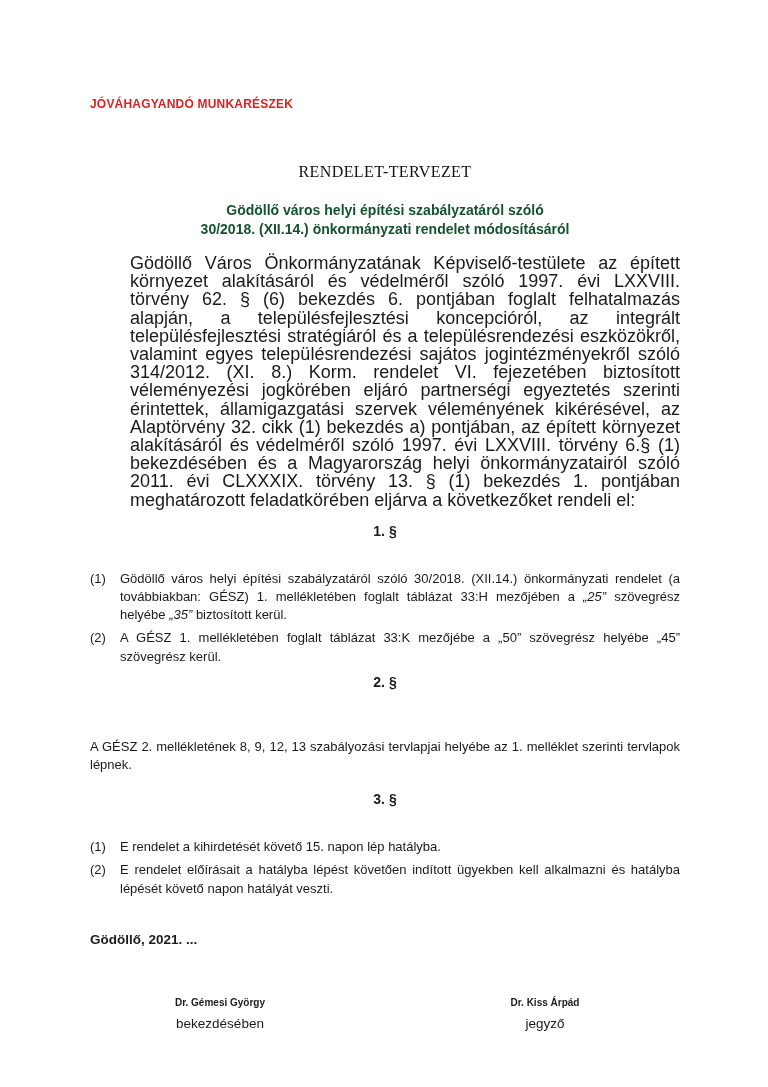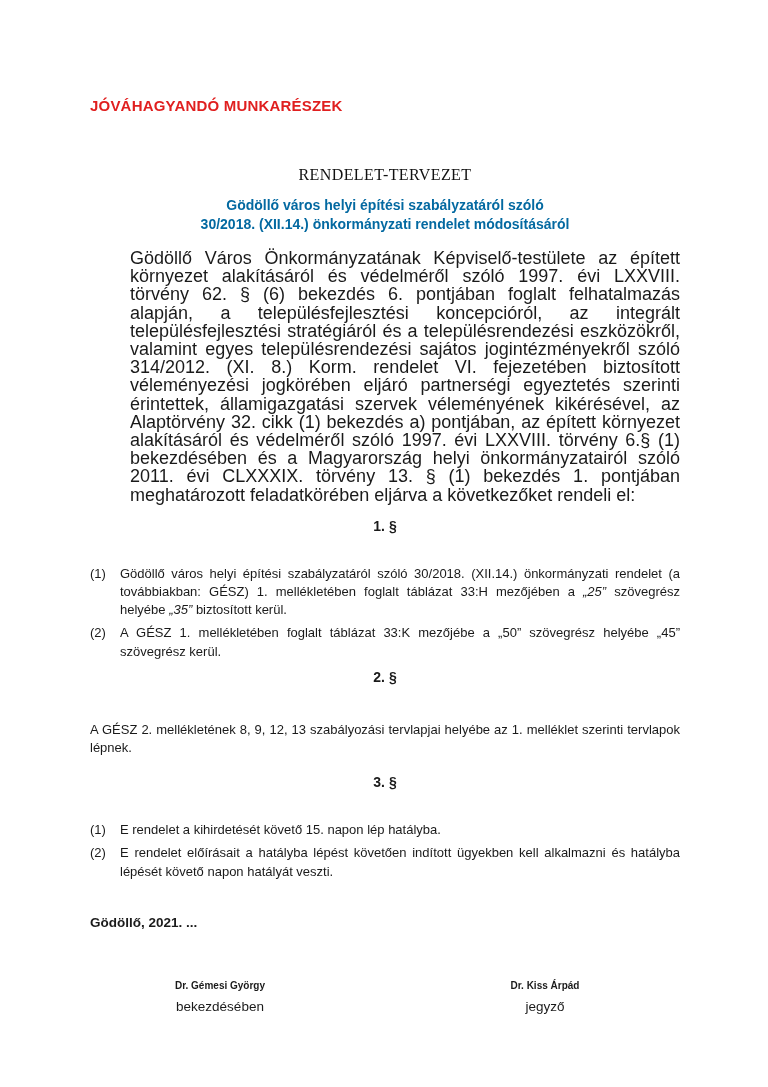--- a/index.html
+++ b/index.html
@@ -19,21 +19,21 @@
     position: relative;
     width: 768px;
     height: 1087px;
     background: #ffffff;
   }
   .content {
     padding: 0 88px 0 90px; 
   }
   .approval-header {
     margin-top: 97px;
-    font-size: 15px;
+    font-size: 12px;
     font-weight: bold;
     color: #e01f1f;
     letter-spacing: 0.2px;
   }
   .doc-type {
     margin-top: 52px;
     text-align: center;
     font-family: "Liberation Serif", serif;
     font-size: 16px;
     letter-spacing: 0.4px;
@@ -41,26 +41,26 @@
   }
   .title-block {
     margin-top: 36px;
     text-align: center;
     font-weight: bold;
     font-size: 14px;
     line-height: 18.5px;
     color: #111;
   }
   .subject-block {
-    margin-top: 12px;
+    margin-top: 20px;
     text-align: center;
     font-weight: bold;
     font-size: 14px;
     line-height: 18.5px;
-    color: #0369a1;
+    color: #14532d;
   }
   .preamble {
     margin-top: 16px;
     font-size: 18px;
     line-height: 18.2px;
     text-align: justify;
     margin-left: 40px;
   }
   .section-heading {
     text-align: center;
@@ -81,21 +81,21 @@
   }
   .item-num {
     flex: 0 0 30px;
   }
   .item-text {
     flex: 1 1 auto;
     text-align: justify;
   }
   .q-italic { font-style: italic; }
   .section-body {
-    margin-top: 36px;
+    margin-top: 48px;
     font-size: 13px;
     line-height: 18.2px;
     text-align: justify;
   }
   .dateline {
     margin-top: 34px;
     font-weight: bold;
     font-size: 13.5px;
   }
   .signatures {

